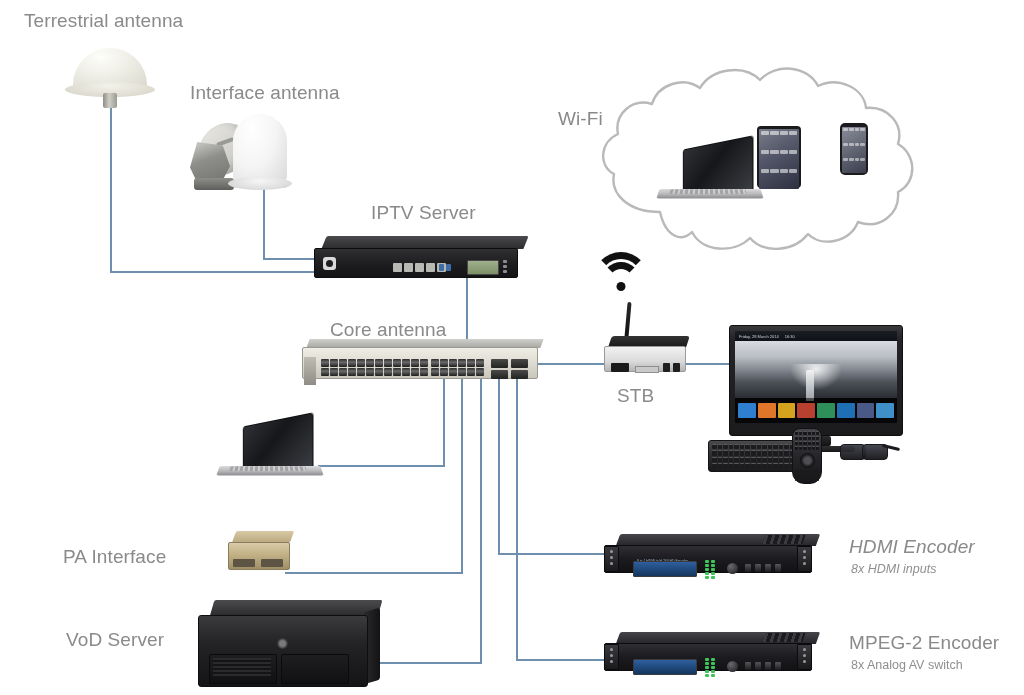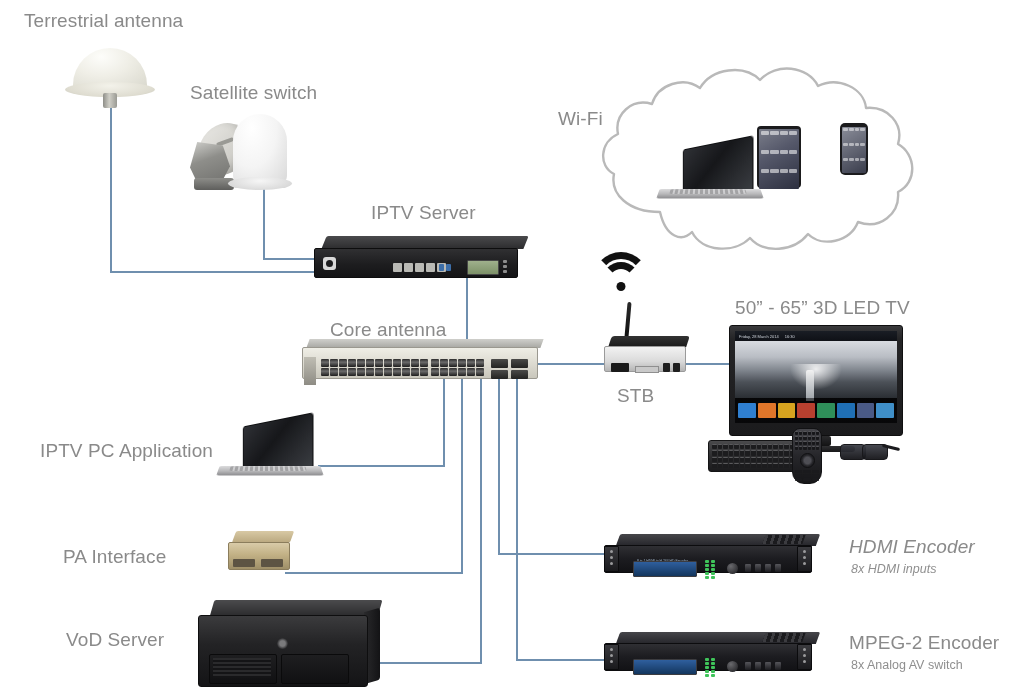--- a/index.html
+++ b/index.html
@@ -333,21 +333,21 @@
   <div class="wire v" style="left:516px;top:378px;height:283px;"></div>
   <div class="wire h" style="left:516px;top:659px;width:92px;"></div>
 
   <div class="lbl" style="left:24px;top:10px;">Terrestrial antenna</div>
   <div class="node" style="left:65px;top:48px;width:90px;height:62px;">
     <div class="ter-dome"></div>
     <div class="ter-brim"></div>
     <div class="ter-neck"></div>
   </div>
 
-  <div class="lbl" style="left:190px;top:82px;">Satellite switch</div>
+  <div class="lbl" style="left:190px;top:82px;">Interface antenna</div>
   <div class="node" style="left:190px;top:112px;width:110px;height:80px;">
     <div class="dish"></div>
     <div class="dish-feed"></div>
     <div class="pedestal"></div>
     <div class="pedestal-foot"></div>
     <div class="radome"></div>
     <div class="radome-base"></div>
   </div>
 
   <div class="lbl" style="left:371px;top:202px;">IPTV Server</div>
@@ -514,21 +514,20 @@
       <div class="stb-slot"></div>
       <div class="stb-card"></div>
       <div class="stb-usb">
           <i></i>
           <i></i>
         </div>
     </div>
   </div>
   <div class="lbl" style="left:617px;top:385px;">STB</div>
 
-  <div class="lbl" style="left:735px;top:297px;">50” - 65” 3D LED TV</div>
   <div class="tv" style="left:729px;top:325px;">
     <div class="tv-bez" style="width:162px;">
       <div class="tv-scr" style="width:162px;height:92px;">
         <div class="tv-sea"></div>
         <div class="tv-ship"></div>
         <div class="tv-bar">
           <span>Friday, 28 March 2014</span>
           <span>16:30</span>
         </div>
         <div class="tv-tiles">
@@ -654,21 +653,20 @@
         <i></i>
         <i></i>
     </div>
   </div>
   <div class="glass" style="left:840px;top:442px;">
     <div class="glass-l"></div>
     <div class="glass-r"></div>
     <div class="glass-arm"></div>
   </div>
 
-  <div class="lbl" style="left:40px;top:440px;">IPTV PC Application</div>
   <div class="lap" style="left:218px;top:420px;width:106px;height:62px;">
     <div class="lap-lid"></div>
     <div class="lap-base"></div>
     <div class="lap-kb"></div>
   </div>
 
   <div class="lbl" style="left:63px;top:546px;">PA Interface</div>
   <div class="pa" style="left:228px;top:531px;">
     <div class="pa-top"></div>
     <div class="pa-body">

